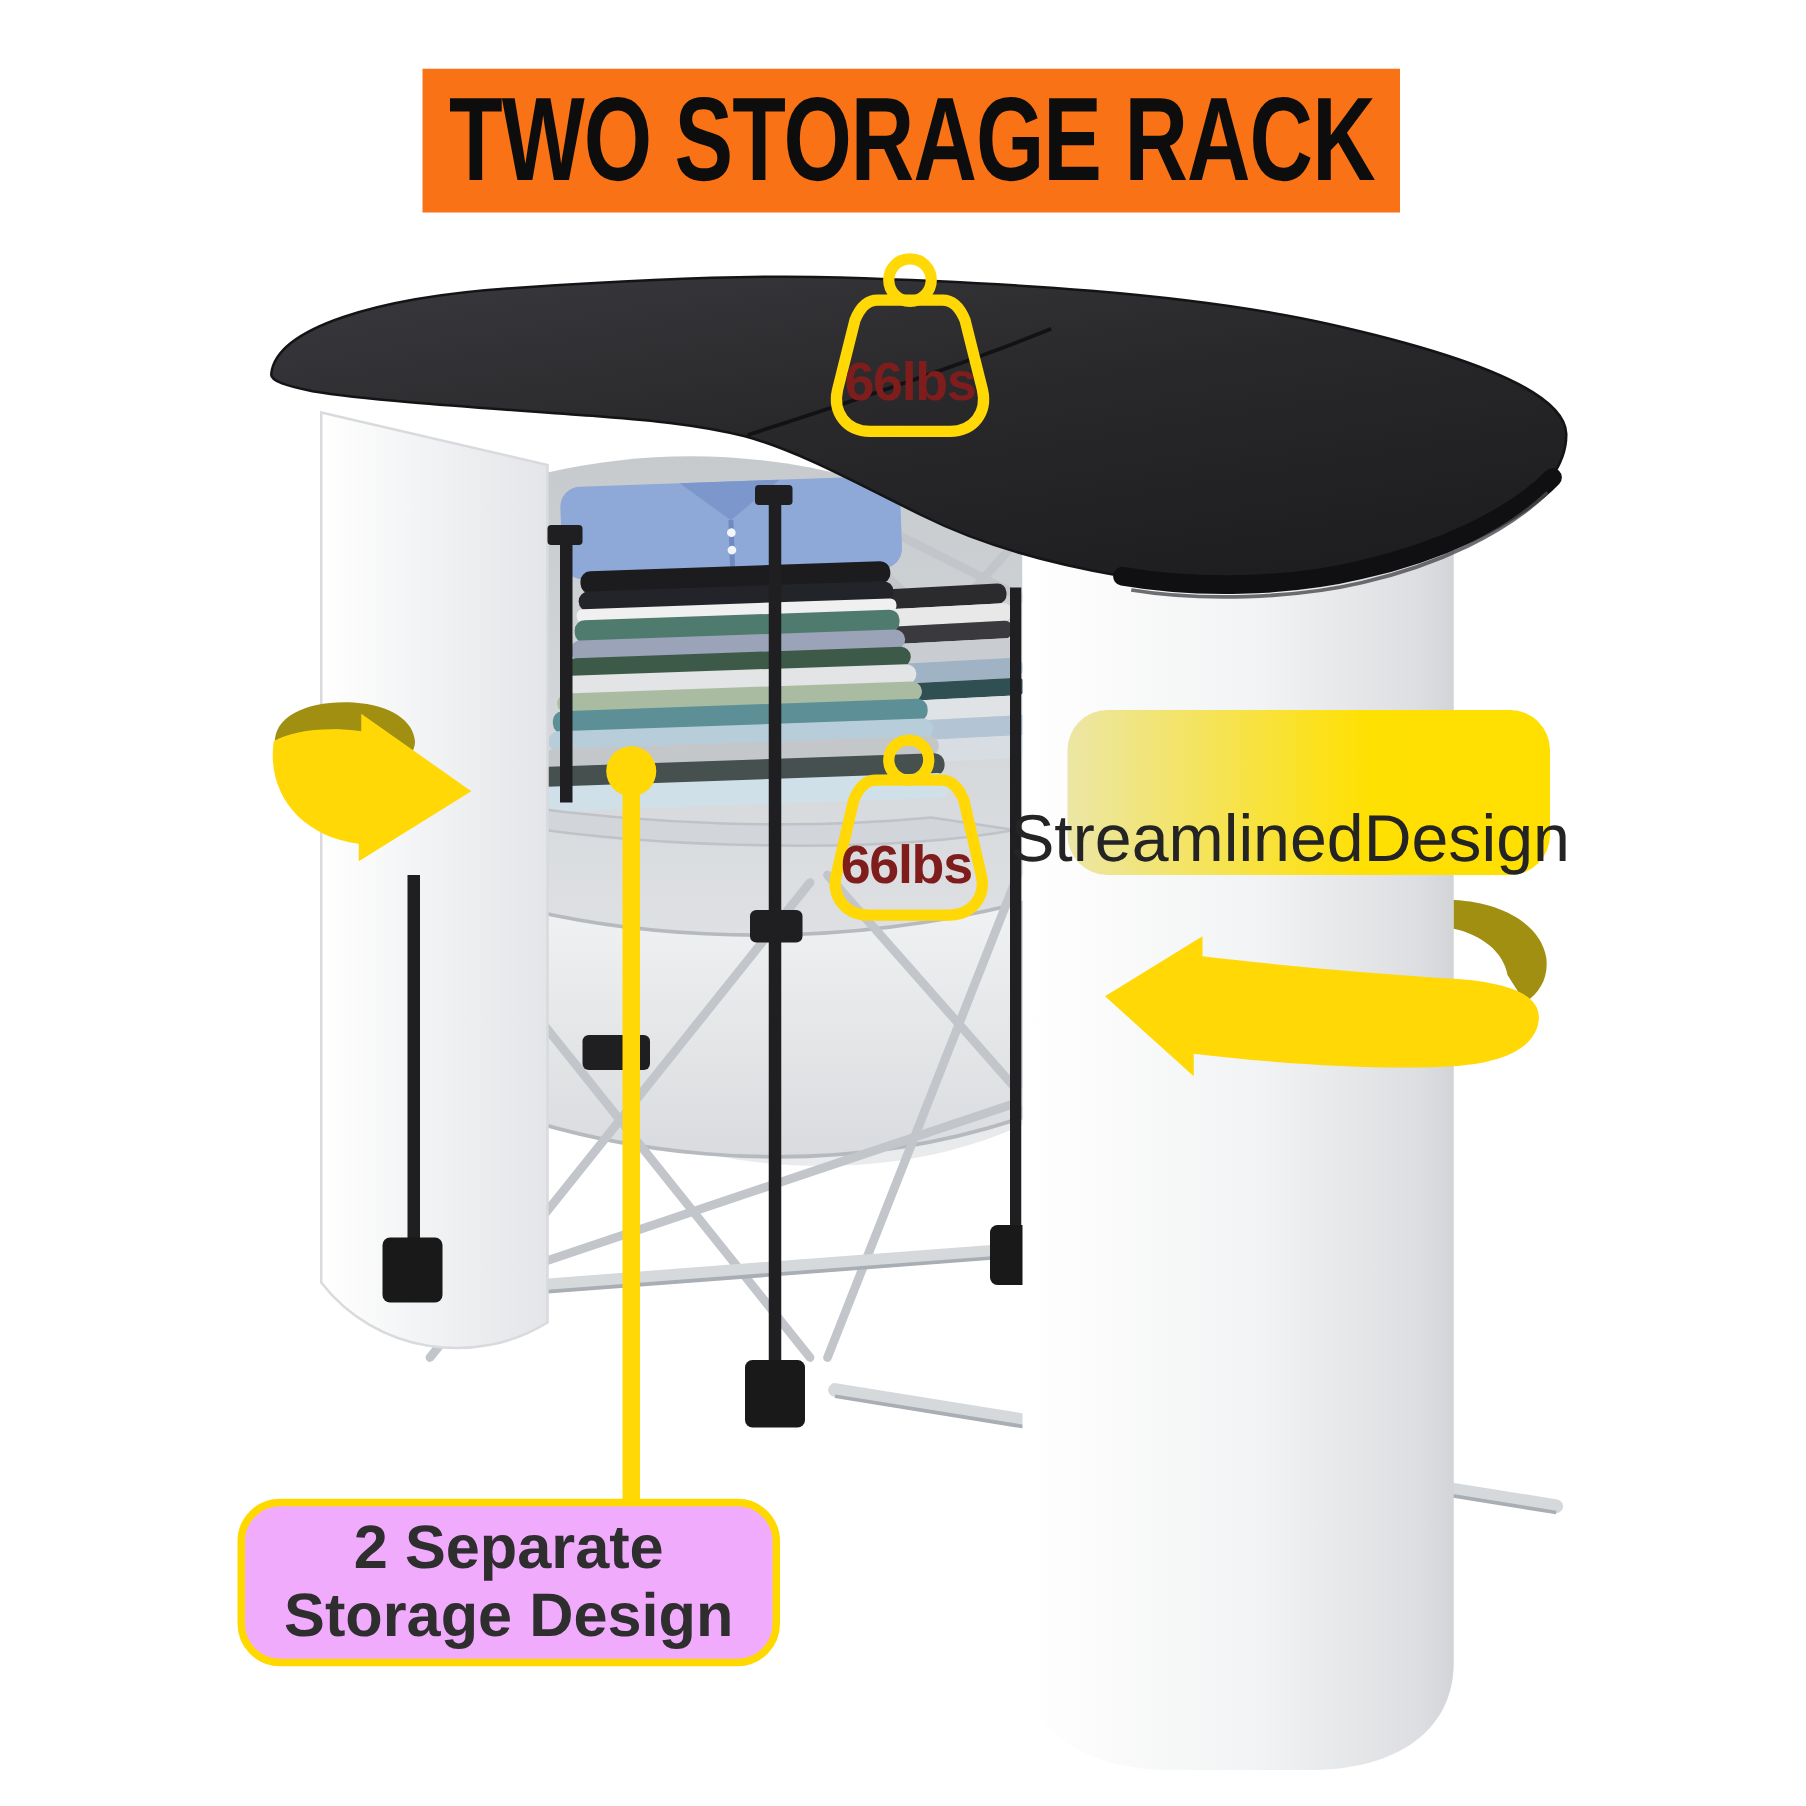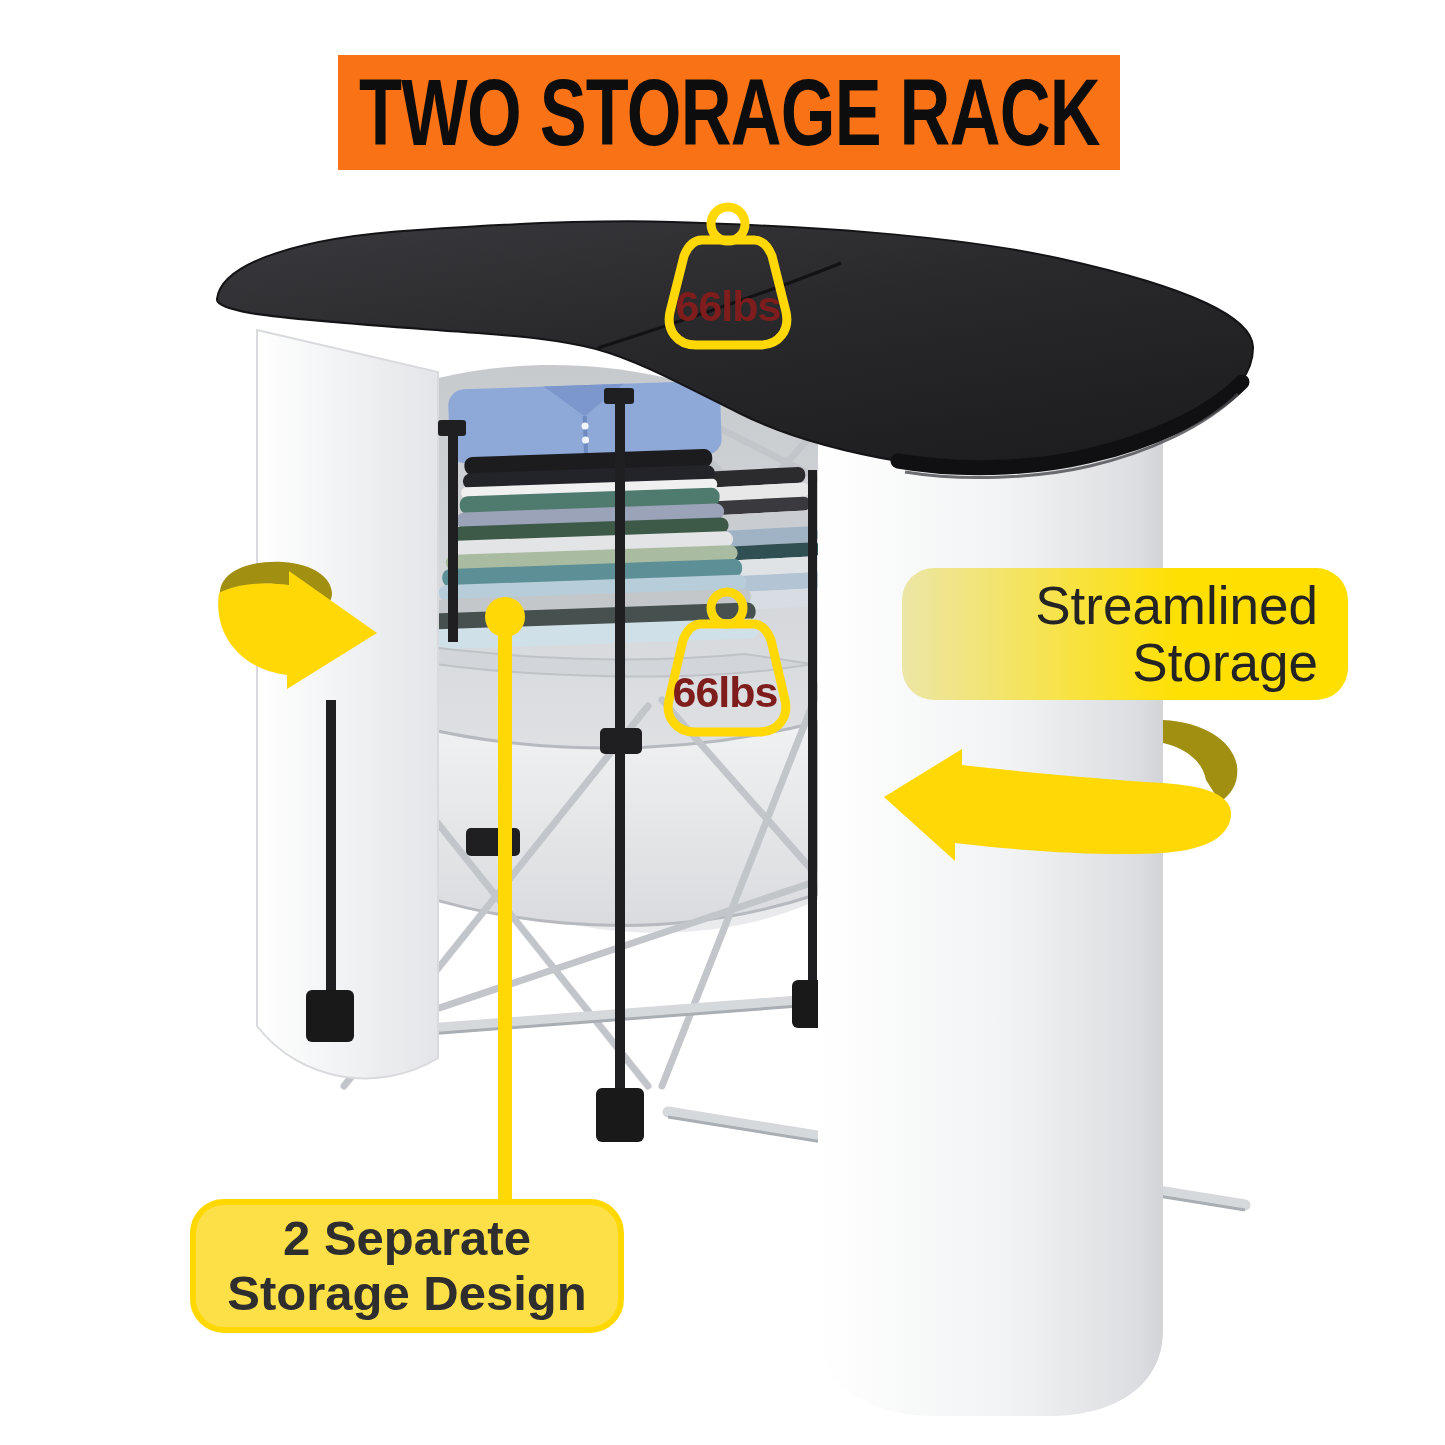--- a/index.html
+++ b/index.html
@@ -19,32 +19,32 @@
   }
   
   .weight-label{
     position:absolute;width:132px;text-align:center;
     font-weight:bold;font-size:43px;color:#7f1d1d;letter-spacing:-1px;
   }
   .weight-label.top{left:662px;top:282px;}
   .weight-label.mid{left:659px;top:668px;}
   
   .streamlined{
-    position:absolute;left:854px;top:568px;width:446px;height:132px;
+    position:absolute;left:854px;top:568px;width:386px;height:132px;
     border-radius:32px;background:linear-gradient(90deg,#ece6a6 0%,#ffe003 62%,#ffdf00 100%);
-    display:flex;flex-direction:column;align-items:flex-end;justify-content:center;
-    padding-right:30px;box-sizing:border-box;z-index:6;margin-left:48px;
+    display:flex;flex-direction:row;align-items:flex-end;justify-content:center;
+    padding-right:30px;box-sizing:border-box;z-index:6;
   }
   .streamlined .line{
     font-size:53px;line-height:57px;color:#242424;white-space:nowrap;
   }
   
   .storage-label{
     position:absolute;left:190px;top:1199px;width:434px;height:134px;
-    background:#fde047;border:6px solid #ffd800;border-radius:34px;
+    background:#f0abfc;border:6px solid #ffd800;border-radius:34px;
     display:flex;flex-direction:column;align-items:center;justify-content:center;
     box-sizing:border-box;z-index:6;
   }
   .storage-label .line{
     font-weight:bold;font-size:49px;line-height:55px;color:#2e2e2e;white-space:nowrap;
   }
 </style>
 </head>
 <body>
 
@@ -217,21 +217,21 @@
 
   <div class="banner">
     <span class="banner-text">TWO STORAGE RACK</span>
   </div>
 
   <span class="weight-label top">66lbs</span>
   <span class="weight-label mid">66lbs</span>
 
   <div class="streamlined">
     <span class="line">Streamlined</span>
-    <span class="line">Storage</span>
+    <span class="line">Design</span>
   </div>
 
   <div class="storage-label">
     <span class="line">2 Separate</span>
     <span class="line">Storage Design</span>
   </div>
 
 </div>
 
 </body></html>

